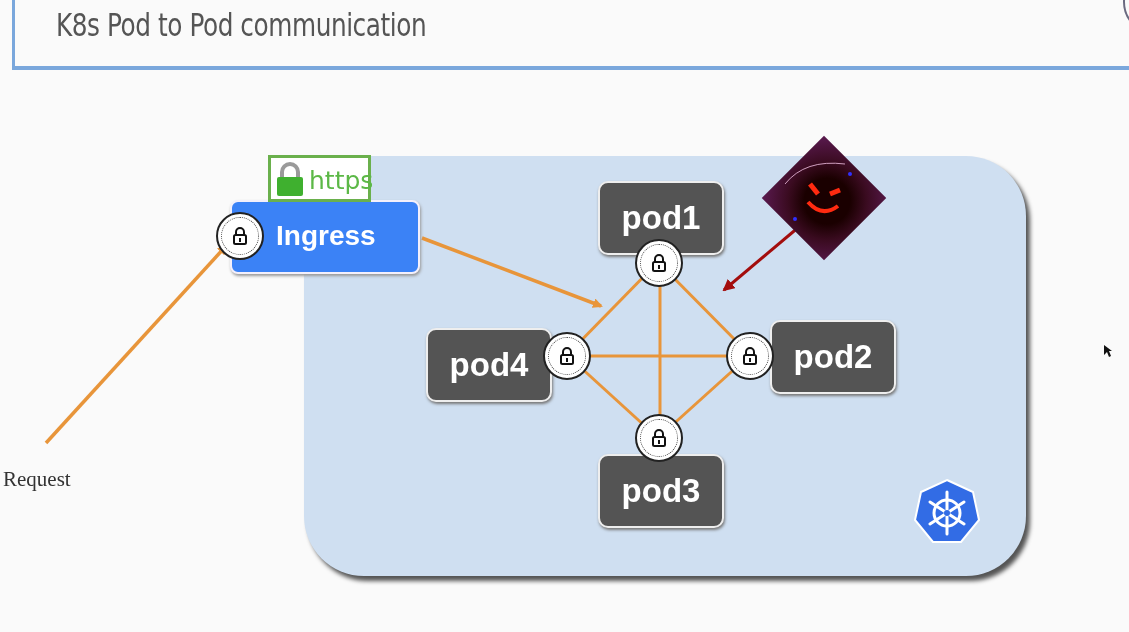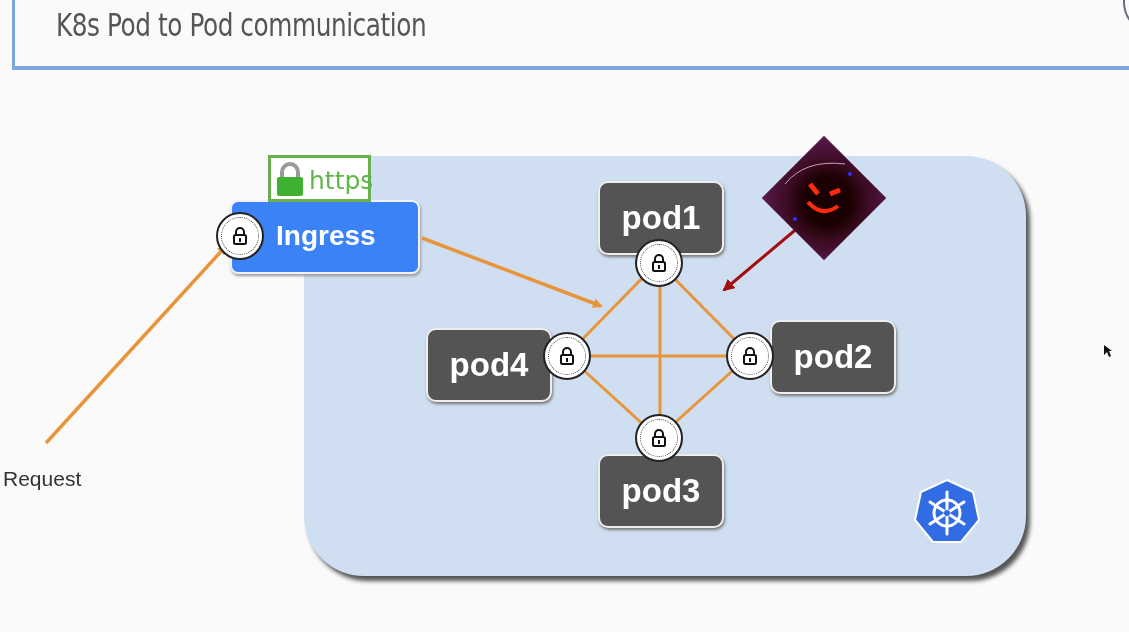--- a/index.html
+++ b/index.html
@@ -10,21 +10,21 @@
   .cluster{position:absolute;left:304px;top:156px;width:722px;height:420px;background:#cfdff1;border-radius:60px;box-shadow:4px 5px 4px #555;}
   svg.lines{position:absolute;left:0;top:0;}
   .ingress{position:absolute;left:230px;top:200px;width:190px;height:74px;background:#3b82f6;border-radius:8px;border:2px solid #f4f0fb;box-sizing:border-box;box-shadow:1px 2px 3px #999;}
   .ingress span{position:absolute;left:44px;top:18px;color:#fff;font-weight:bold;font-size:28px;}
   .https{position:absolute;left:268px;top:155px;width:103px;height:47px;box-sizing:border-box;border:3px solid #6ab04c;background:#fff;text-decoration:underline;}
   .https .txt{position:absolute;left:38px;top:8px;font-size:25px;color:#5cb847;font-family:"DejaVu Sans",sans-serif;}
   .https .lock{position:absolute;left:4px;top:4px;}
   .pod{position:absolute;width:126px;height:74px;background:#545454;border-radius:10px;border:2px solid #eee;box-sizing:border-box;box-shadow:1px 2px 3px #777;color:#fff;font-weight:bold;font-size:33px;display:flex;align-items:center;justify-content:center;}
   .lockbadge{position:absolute;width:48px;height:48px;border-radius:50%;background:#fff;border:2px solid #222;box-sizing:border-box;display:flex;align-items:center;justify-content:center;}
   .lockbadge::before{content:"";position:absolute;left:3px;top:3px;right:3px;bottom:3px;border-radius:50%;border:1.5px dotted #444;}
-  .request{position:absolute;left:3px;top:467px;font-family:Liberation Sans, sans-serif;font-size:21px;color:#333;}
+  .request{position:absolute;left:3px;top:467px;font-family:Liberation Serif, serif;font-size:21px;color:#333;}
   .hacker{position:absolute;left:780px;top:154px;width:88px;height:88px;transform:rotate(45deg);background:radial-gradient(circle at 55% 50%, #1a0000 35%, #3a0b20 60%, #5a1a50 100%);overflow:hidden;}
   .k8s{position:absolute;left:912px;top:478px;}
   .cursor{position:absolute;left:1103px;top:344px;}
 </style>
 </head>
 <body>
 
 <div class="title-bar"></div>
 <div class="title-text">K8s Pod to Pod communication</div>
 <div class="corner-circle"></div>

